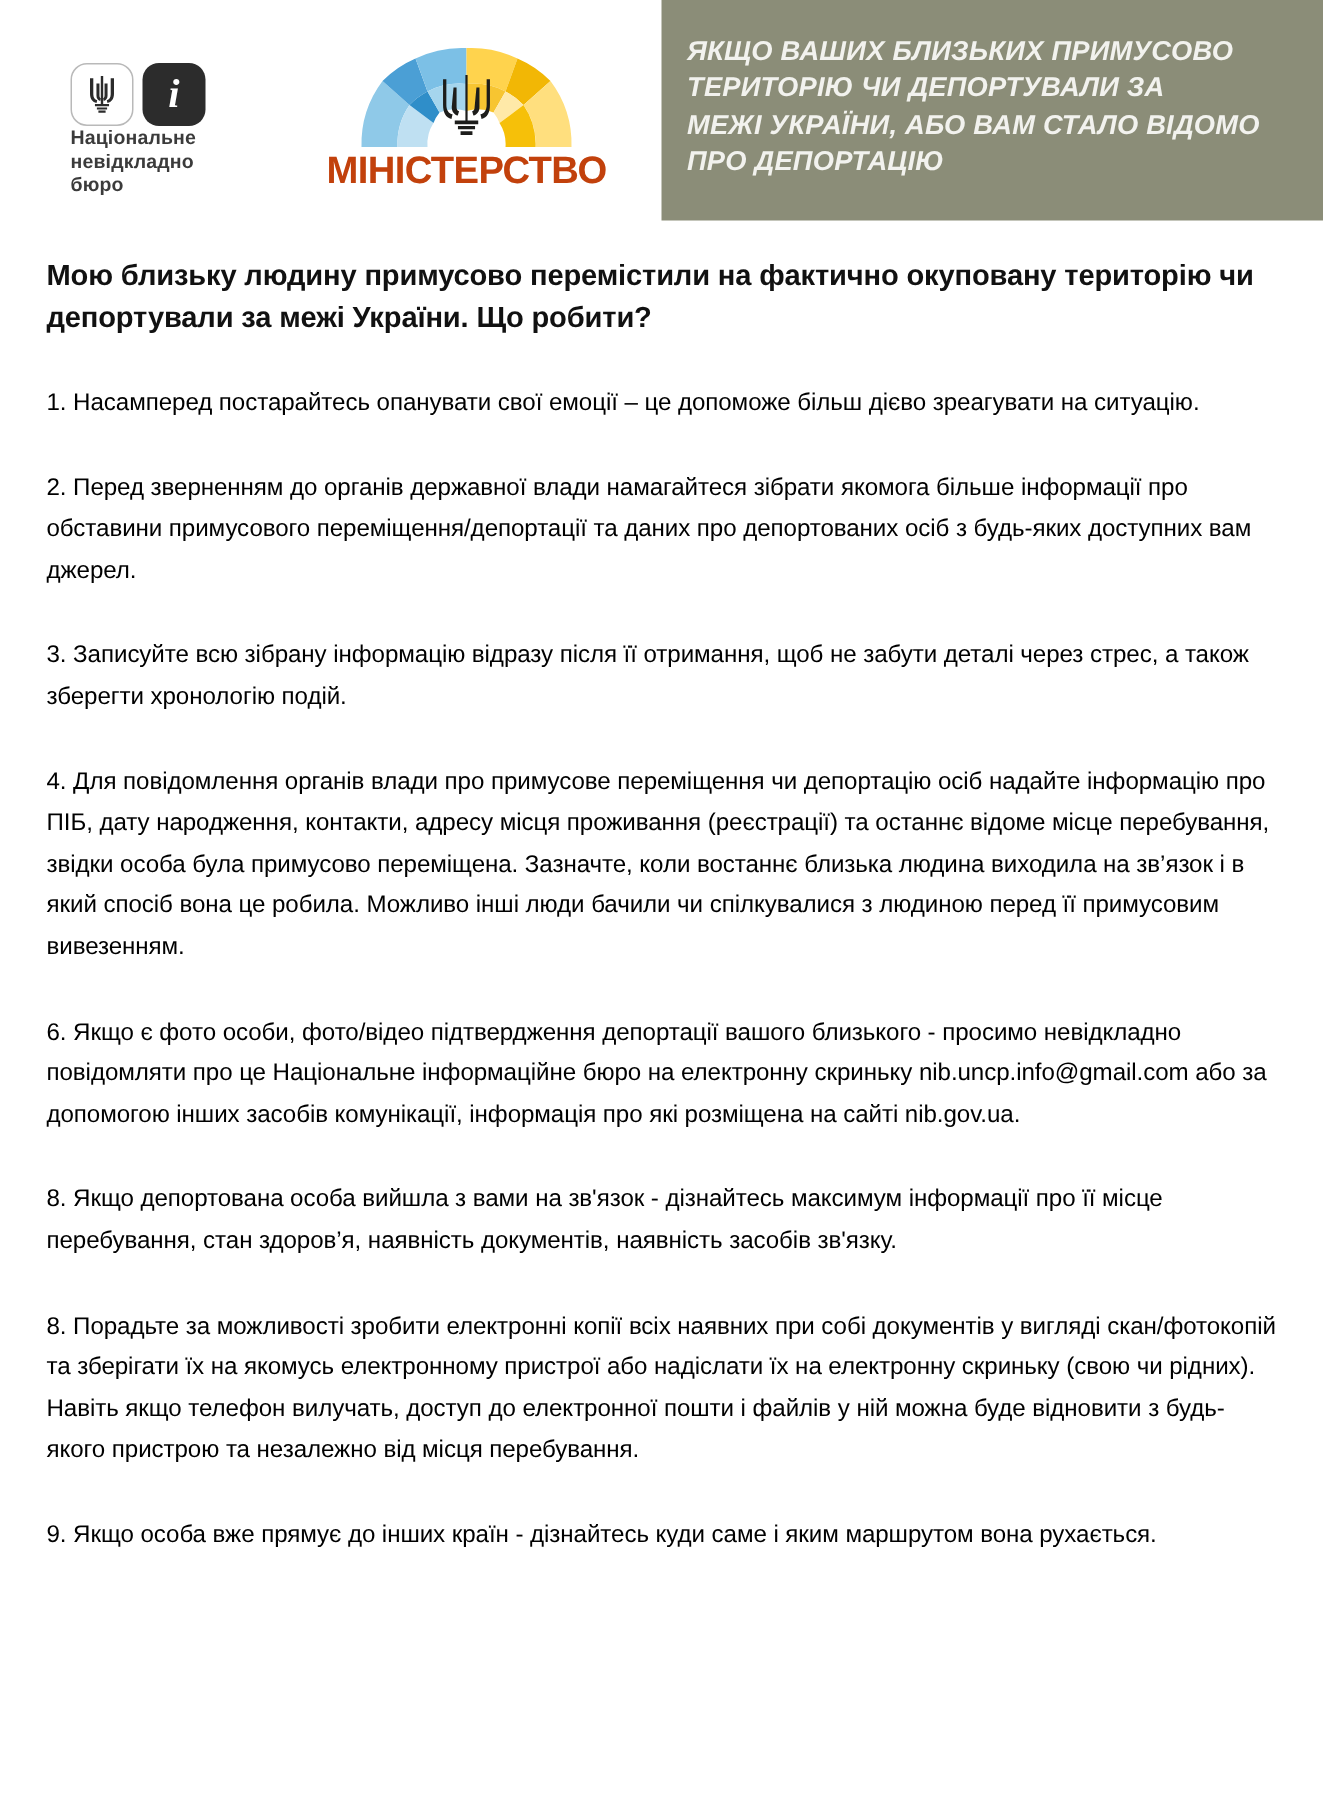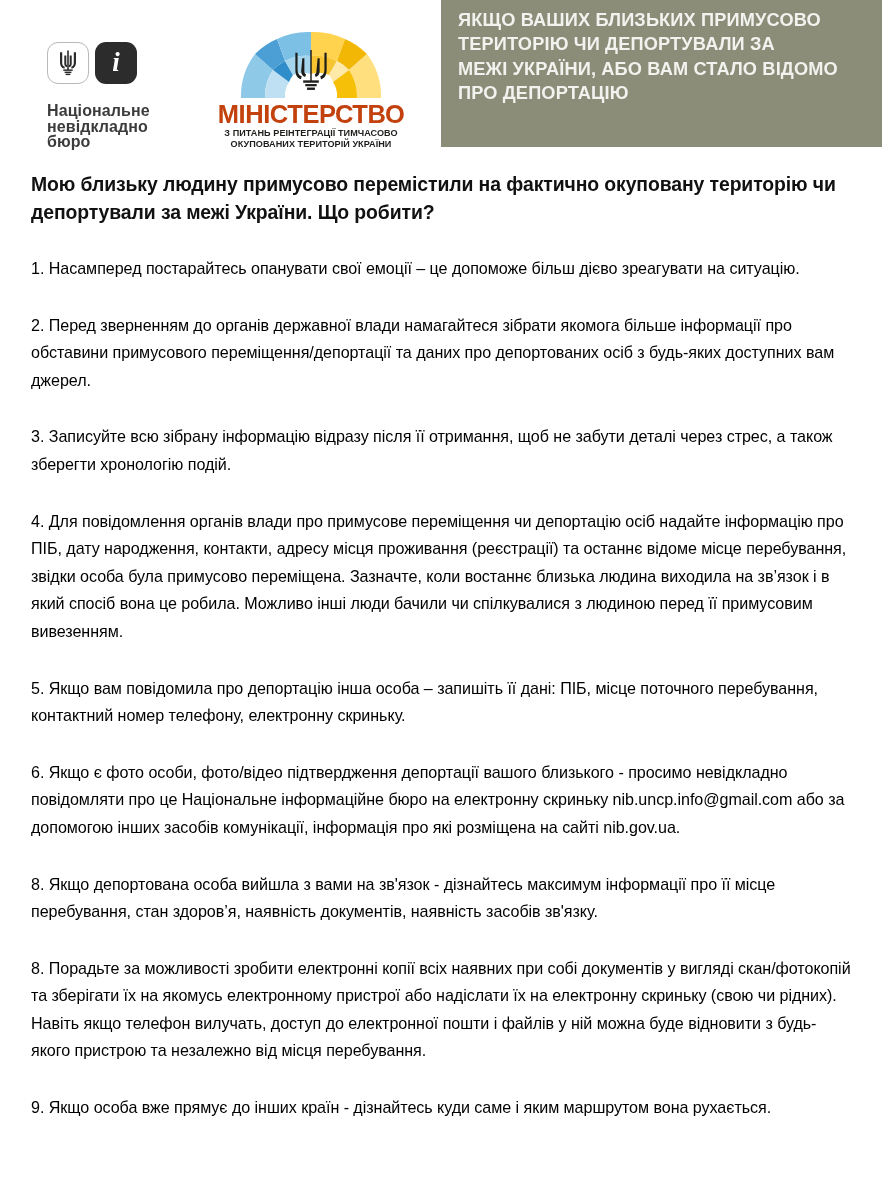--- a/index.html
+++ b/index.html
@@ -63,22 +63,22 @@
   .mark-info-glyph {
     color: #ffffff;
     font-family: "Liberation Serif", "DejaVu Serif", serif;
     font-style: italic;
     font-weight: bold;
     font-size: 27px;
     line-height: 1;
     transform: translateY(-1px);
   }
   .nib-caption {
-    margin-top: 19px;
-    font-size: 16px;
+    margin-top: 0;
+    font-size: 13px;
     line-height: 15.5px;
     font-weight: bold;
     color: #3b3b3b;
     letter-spacing: 0.1px;
   }
 
   
   .min-logo {
     position: absolute;
     left: 215px;
@@ -110,21 +110,22 @@
 
   
   .banner {
     position: absolute;
     left: 441px;
     top: 0;
     width: 441px;
     height: 147px;
     background: #8b8d78;
     box-sizing: border-box;
-    padding: 8px 16px 0 17px;
+    padding: 22px 16px 0 17px;
+    font-style: italic;
   }
   .banner-line {
     color: #f2f2ee;
     font-size: 18.2px;
     line-height: 24.4px;
     font-weight: bold;
     letter-spacing: 0.15px;
     white-space: nowrap;
   }
 
@@ -219,24 +220,20 @@
           <path d="M-17 3h2.4v18.5c0 4.0 1.7 6.3 4.5 7.0l-.8 3.3c-4.2-1.0-6.1-4.5-6.1-10.5z"></path>
           <path d="M14.6 3H17v18.3c0 6.0-1.9 9.5-6.1 10.5l-.8-3.3c2.8-.7 4.5-3.0 4.5-7.0z"></path>
           <path d="M-9.4 9h2.2v14c0 1.8.5 2.8 1.8 3.3l-.9 3.1c-2.8-.9-4.4-3.0-4.4-6.3z"></path>
           <path d="M7.2 9h2.2v14.1c0 3.3-1.6 5.4-4.4 6.3l-.9-3.1c1.3-.5 1.8-1.5 1.8-3.3z"></path>
           <path d="M-8.5 33h17v2.6h-17z"></path>
           <path d="M-6.2 37h12.4v2.4H-6.2z"></path>
           <path d="M-4.3 40.8h8.6v2.6h-8.6z"></path>
         </g>
       </svg>
       <div class="min-title">МІНІСТЕРСТВО</div>
-      <div class="min-sub">
-        <div>З ПИТАНЬ РЕІНТЕГРАЦІЇ ТИМЧАСОВО</div>
-        <div>ОКУПОВАНИХ ТЕРИТОРІЙ УКРАЇНИ</div>
-      </div>
     </div>
   </div>
 
   <div class="banner">
     <div class="banner-line">ЯКЩО ВАШИХ БЛИЗЬКИХ ПРИМУСОВО</div>
     <div class="banner-line">ТЕРИТОРІЮ ЧИ ДЕПОРТУВАЛИ ЗА</div>
     <div class="banner-line">МЕЖІ УКРАЇНИ, АБО ВАМ СТАЛО ВІДОМО</div>
     <div class="banner-line">ПРО ДЕПОРТАЦІЮ</div>
   </div>
 </div>
@@ -254,23 +251,20 @@
   </div>
 
   <div class="para-block">
     <p class="para">3. Записуйте всю зібрану інформацію відразу після її отримання, щоб не забути деталі через стрес, а також зберегти хронологію подій.</p>
   </div>
 
   <div class="para-block">
     <p class="para">4. Для повідомлення органів влади про примусове переміщення чи депортацію осіб надайте інформацію про ПІБ, дату народження, контакти, адресу місця проживання (реєстрації) та останнє відоме місце перебування, звідки особа була примусово переміщена. Зазначте, коли востаннє близька людина виходила на зв’язок і в який спосіб вона це робила. Можливо інші люди бачили чи спілкувалися з людиною перед її примусовим вивезенням.</p>
   </div>
 
-  <div class="para-block">
-    <p class="para">5. Якщо вам повідомила про депортацію інша особа – запишіть її дані: ПІБ, місце поточного перебування, контактний номер телефону, електронну скриньку.</p>
-  </div>
 
   <div class="para-block">
     <p class="para">6. Якщо є фото особи, фото/відео підтвердження депортації вашого близького - просимо невідкладно повідомляти про це Національне інформаційне бюро на електронну скриньку nib.uncp.info@gmail.com або за допомогою інших засобів комунікації, інформація про які розміщена на сайті nib.gov.ua.</p>
   </div>
 
   <div class="para-block">
     <p class="para">8. Якщо депортована особа вийшла з вами на зв'язок - дізнайтесь максимум інформації про її місце перебування, стан здоров’я, наявність документів, наявність засобів зв'язку.</p>
   </div>
 
   <div class="para-block">

